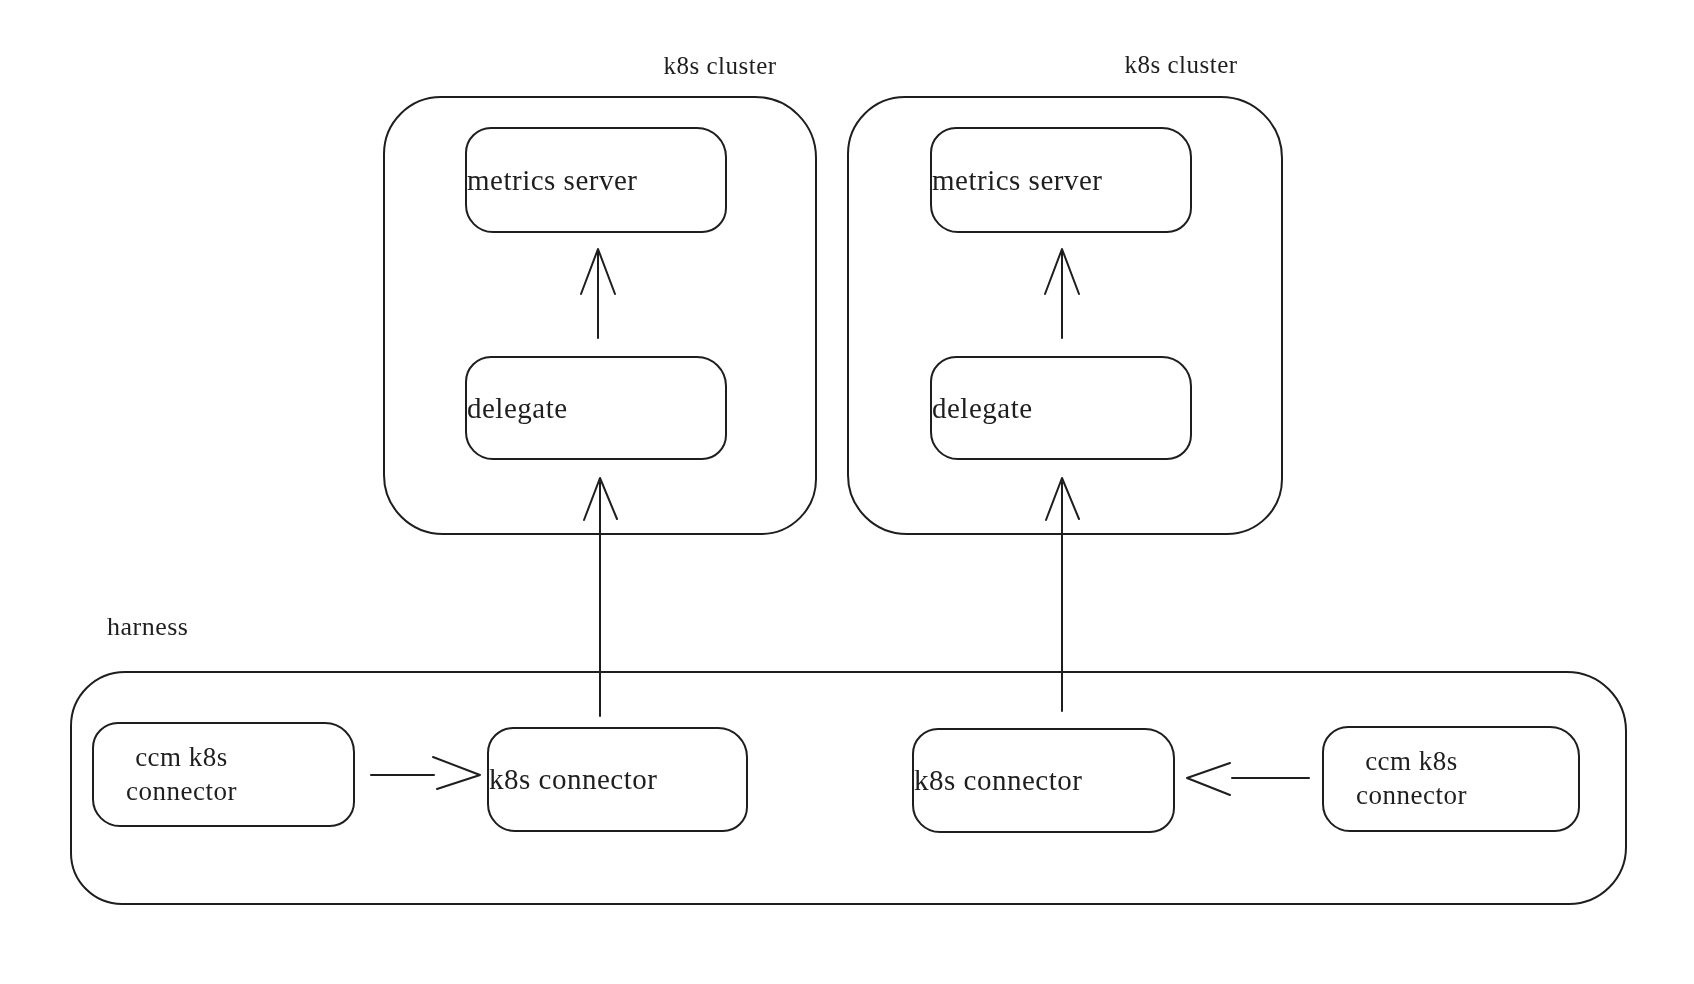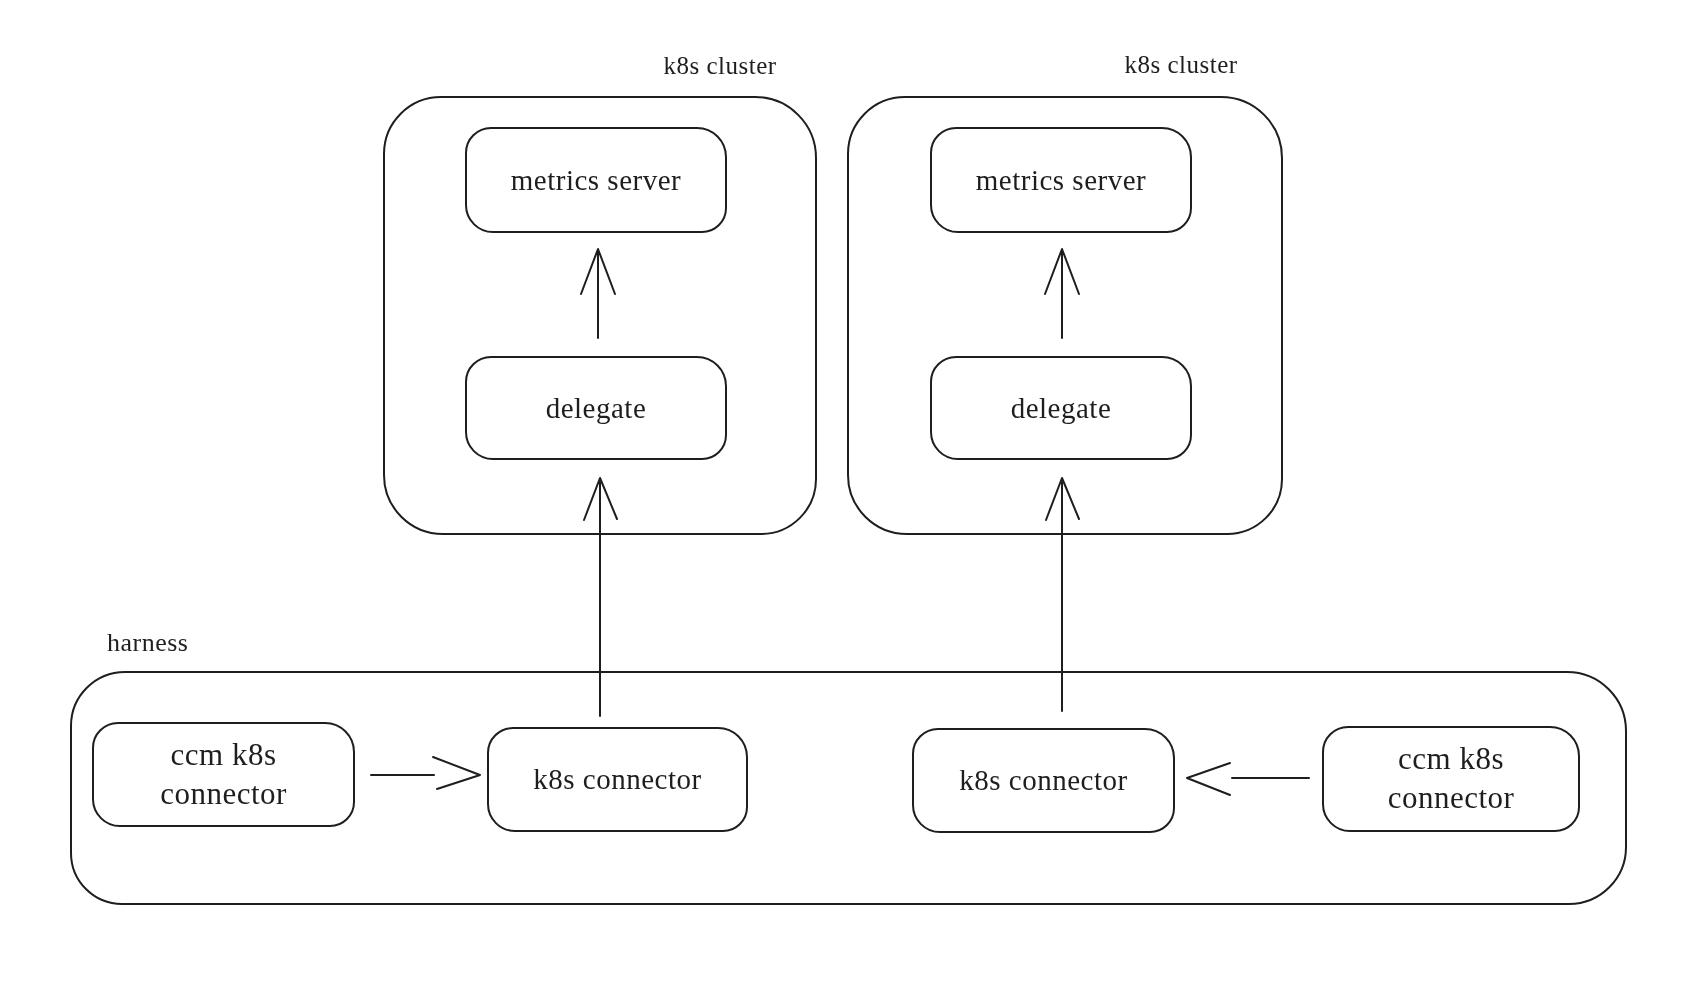--- a/index.html
+++ b/index.html
@@ -24,27 +24,27 @@
   .cluster{
     border-radius:58px 62px 56px 60px;
     background:transparent;
   }
   .harness-box{
     border-radius:55px 60px 58px 52px;
     background:transparent;
   }
   .node{
     border-radius:26px 30px 25px 28px;
-    display:flex;align-items:center;justify-content:center;
+    display:flex;align-items:center;justify-content:flex-start;
     text-align:center;
     font-size:29px;
     letter-spacing:0.5px;
     line-height:1.25;
   }
-  .node .wrap2{display:block;width:175px;font-size:31px;}
+  .node .wrap2{display:block;width:175px;font-size:27px;}
   .floating-label{
     position:absolute;
     font-size:25px;
     letter-spacing:0.5px;
     white-space:nowrap;
   }
   svg.arrows{
     position:absolute;left:0;top:0;
     pointer-events:none;
   }
@@ -73,21 +73,21 @@
   </div>
 
   <div class="box cluster" style="left:847px;top:96px;width:436px;height:439px;"></div>
   <div class="box node" style="left:930px;top:127px;width:262px;height:106px;">
     <span>metrics server</span>
   </div>
   <div class="box node" style="left:930px;top:356px;width:262px;height:104px;">
     <span>delegate</span>
   </div>
 
-  <div class="floating-label" style="left:107px;top:628px;width:130px;font-size:26px;">harness</div>
+  <div class="floating-label" style="left:107px;top:612px;width:130px;font-size:26px;">harness</div>
   <div class="box harness-box" style="left:70px;top:671px;width:1557px;height:234px;"></div>
 
   <div class="box node" style="left:92px;top:722px;width:263px;height:105px;">
     <span class="wrap2">ccm k8s connector</span>
   </div>
   <div class="box node" style="left:487px;top:727px;width:261px;height:105px;">
     <span>k8s connector</span>
   </div>
   <div class="box node" style="left:912px;top:728px;width:263px;height:105px;">
     <span>k8s connector</span>

